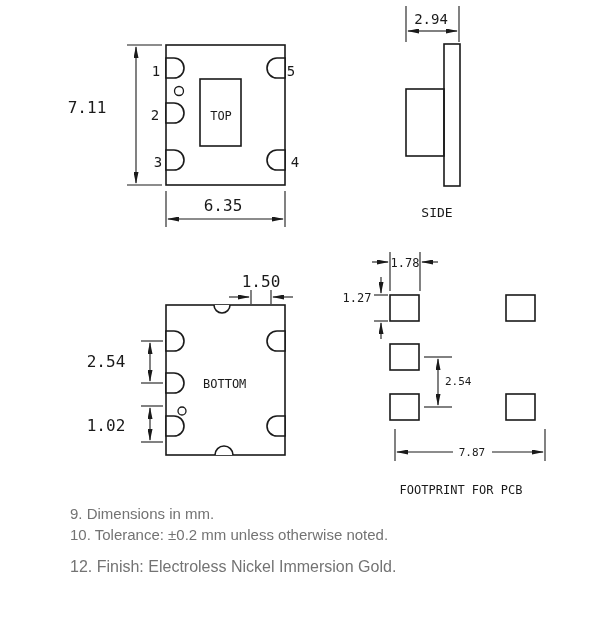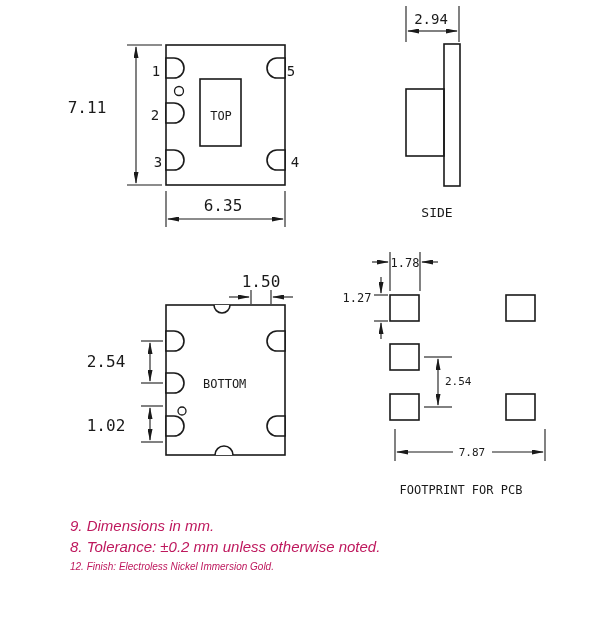--- a/index.html
+++ b/index.html
@@ -1,22 +1,22 @@
 <!DOCTYPE html>
 <html><head>
 <meta charset="utf-8">
 <style>
   html,body{margin:0;padding:0;}
   body{width:603px;height:641px;background:#ffffff;font-family:"Liberation Sans",sans-serif;}
   .page{position:relative;width:603px;height:641px;background:#ffffff;overflow:hidden;}
   .drawing-svg{position:absolute;left:0;top:0;}
   svg text{stroke:none;fill:#1a1a1a;font-family:"DejaVu Sans Mono",monospace;}
-  .notes{position:absolute;left:70px;top:516px;color:#be185d;font-style:italic;}
+  .notes{position:absolute;left:70px;top:504px;color:#737373;}
   .note-line{font-size:15px;line-height:20.5px;white-space:nowrap;}
-  .note-line.small{font-size:10px;line-height:20px;}
+  .note-line.small{font-size:16px;line-height:20px;margin-top:12px;}
 </style>
 </head>
 <body>
 
 <div class="page">
 
   <svg class="drawing-svg" width="603" height="515" viewBox="0 0 603 515">
     <defs>
       <marker id="ah" viewBox="0 0 12 5" refX="11" refY="2.5" markerWidth="12" markerHeight="5" orient="auto" markerUnits="userSpaceOnUse">
         <path d="M0,0 L12,2.5 L0,5 Z" fill="#1a1a1a"></path>
@@ -144,17 +144,17 @@
       <line x1="453" y1="452" x2="397" y2="452" marker-end="url(#ah)"></line>
       <line x1="492" y1="452" x2="543" y2="452" marker-end="url(#ah)"></line>
     </g>
     <text x="472" y="456" font-size="11" text-anchor="middle">7.87</text>
 
     <text x="461" y="494" font-size="12" text-anchor="middle">FOOTPRINT FOR PCB</text>
   </svg>
 
   <div class="notes">
     <div class="note-line">9. Dimensions in mm.</div>
-    <div class="note-line">8. Tolerance: ±0.2 mm unless otherwise noted.</div>
+    <div class="note-line">10. Tolerance: ±0.2 mm unless otherwise noted.</div>
     <div class="note-line small">12. Finish: Electroless Nickel Immersion Gold.</div>
   </div>
 
 </div>
 
 </body></html>

